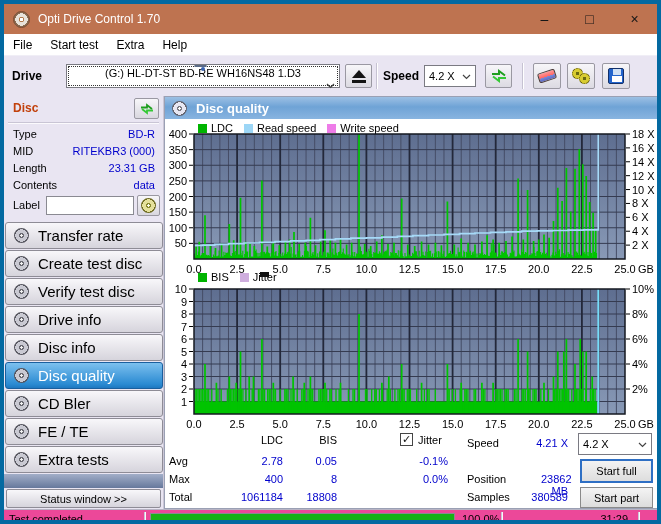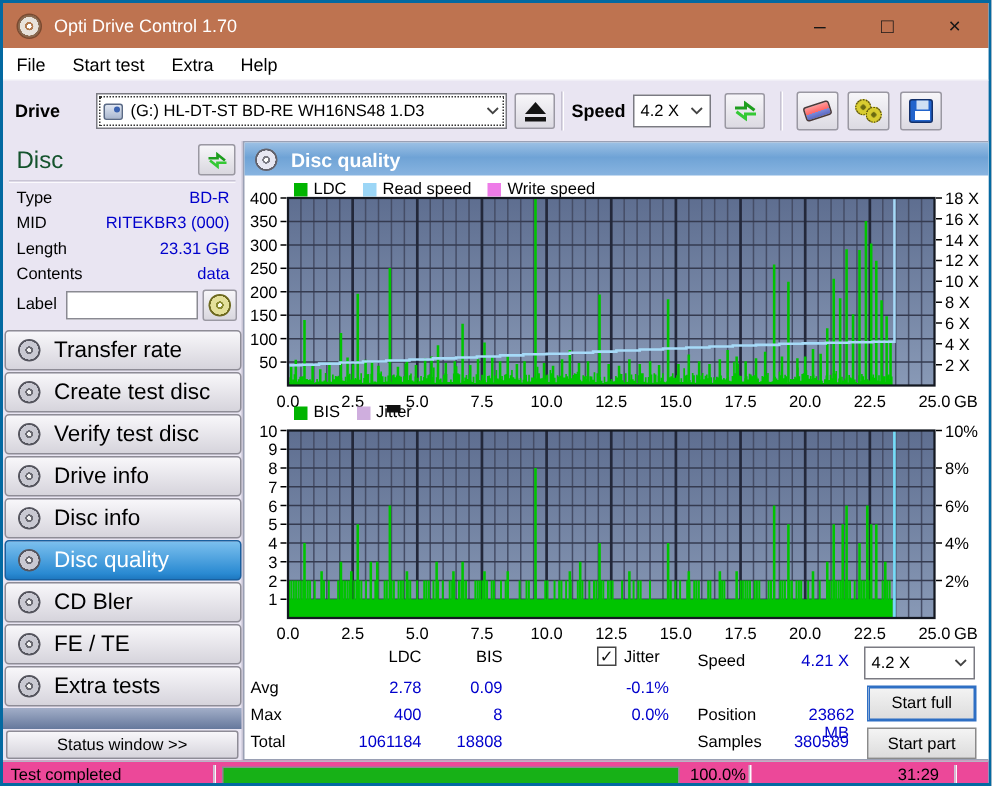--- a/index.html
+++ b/index.html
@@ -1,18 +1,18 @@
 <!DOCTYPE html>
 <html><head>
 <meta charset="utf-8">
 <style>
   * { box-sizing: border-box; margin: 0; padding: 0; }
   body { background:#9a9a9a; font-family:"Liberation Sans",sans-serif; }
   .window { position:relative; width:661px; height:524px; background:#e9e5f2;
-            border:2px solid #0369a1; overflow:hidden; }
+            border:4px solid #0369a1; overflow:hidden; }
 
   
   .titlebar { position:absolute; left:0; top:0; width:100%; height:30px;
               background:#be7350; display:flex; align-items:center; }
   .app-icon { width:17px; height:17px; margin:0 8px 0 9px; border-radius:50%;
               background:radial-gradient(circle,#fff 14%,#b27a4e 15% 26%,#e8e2da 27% 58%,#8a6a50 59% 72%,#d8cfc4 73%);
               border:1px solid #7a4a30; }
   .title-text { color:#fff; font-size:12px; }
   .win-controls { margin-left:auto; display:flex; align-items:center; height:100%; }
   .win-btn { width:45px; height:100%; display:flex; align-items:center; justify-content:center;
@@ -22,21 +22,21 @@
   .menubar { position:absolute; top:30px; left:0; width:100%; height:22px; background:#fff;
              display:flex; align-items:center; font-size:12px; color:#000; border-bottom:1px solid #f0eef6;}
   .menu-item { padding:0 9px; height:100%; display:flex; align-items:center; }
 
   
   .toolbar { position:absolute; top:52px; left:0; width:100%; height:40px; background:#e9e5f2; }
   .tb-label { position:absolute; font-size:12px; font-weight:bold; color:#000; }
   .combo { position:absolute; background:#fff; border:1px solid #7a7a82; display:flex;
            align-items:center; font-size:11px; color:#000; padding:0 4px; }
   .combo .chev { margin-left:auto; }
-  .focus-dotted { outline:1px dotted #333; outline-offset:-3px; }
+  .focus-dotted { outline:1px dotted #333; outline-offset:-3px;flex-direction:column; }
   .tb-btn { position:absolute; background:linear-gradient(#f7f6f9,#dcdae2); border:1px solid #9a98a2;
             border-radius:2px; display:flex; align-items:center; justify-content:center; }
   .tb-sep { position:absolute; width:1px; height:26px; top:7px; background:#c6c2d2; box-shadow:1px 0 0 #fff; }
 
   .drive-icon { width:13px; height:11px; margin-right:5px; border:1px solid #5a6a86;
                 background:linear-gradient(#dfe6f2,#aab8d0); border-radius:2px; position:relative; }
   .drive-icon:after { content:""; position:absolute; right:1px; top:1px; width:4px; height:4px;
                       border-radius:50%; background:#3a62b0; }
   .eject-wrap { display:flex; flex-direction:column; align-items:center; }
   .eject-tri { width:0; height:0; border-left:7px solid transparent; border-right:7px solid transparent;
@@ -54,21 +54,21 @@
                  border:1px solid #12306a;}
   .floppy-icon:before { content:""; position:absolute; left:4px; top:0; width:8px; height:6px; background:#cfe0f4; }
   .floppy-icon:after { content:""; position:absolute; left:3px; bottom:1px; width:10px; height:6px; background:#fff; }
 
   .refresh-svg { display:block; }
 
   
   .sidebar { position:absolute; left:0; top:92px; width:160px; height:413px; background:#e9e5f2;
              border-right:1px solid #cac6d6; }
   .disc-header { position:absolute; left:0; top:0; width:100%; height:24px; }
-  .disc-title { position:absolute; left:9px; top:5px; font-size:16px; font-weight:normal; color:#14532d; }
+  .disc-title { position:absolute; left:9px; top:5px; font-size:12px; font-weight:bold; color:#c2410c; }
   .mini-btn { position:absolute; background:linear-gradient(#f7f6f9,#d9d7df); border:1px solid #9a98a2;
               border-radius:2px; display:flex; align-items:center; justify-content:center; }
   .disc-divider { position:absolute; left:4px; right:4px; top:26px; height:1px; background:#c9c5d5; box-shadow:0 1px 0 #fbfafd; }
   .info-row { position:absolute; left:9px; right:8px; height:16px; font-size:11px; display:flex; }
   .info-label { color:#000; }
   .info-value { margin-left:auto; color:#0000cc; }
   .label-input { position:absolute; left:42px; width:88px; height:19px; background:#fff;
                  border:1px solid #8a8a92; font-size:11px; padding:0 3px; }
   .cd-small { width:15px; height:15px; border-radius:50%;
               background:radial-gradient(circle,#f2f2f2 12%, #6a6a72 13% 24%, #c9c9d2 25% 58%, #55555e 59% 72%, #9a9aa4 73%);}
@@ -537,21 +537,21 @@
     <div class="stats">
       <div class="st-abs hdr" style="left:60px;top:4px;width:58px;">LDC</div>
       <div class="st-abs hdr" style="left:118px;top:4px;width:54px;">BIS</div>
       <div class="checkbox" style="left:235px;top:3px;">
           <span>✓</span>
         </div>
       <div class="st-abs" style="left:253px;top:4px;">Jitter</div>
 
       <div class="st-abs" style="left:4px;top:25px;">Avg</div>
       <div class="st-abs num" style="left:60px;top:25px;width:58px;">2.78</div>
-      <div class="st-abs num" style="left:118px;top:25px;width:54px;">0.09</div>
+      <div class="st-abs num" style="left:118px;top:25px;width:54px;">0.05</div>
       <div class="st-abs num" style="left:220px;top:25px;width:63px;">-0.1%</div>
 
       <div class="st-abs" style="left:4px;top:43px;text-align:right;">Max</div>
       <div class="st-abs num" style="left:60px;top:43px;width:58px;">400</div>
       <div class="st-abs num" style="left:118px;top:43px;width:54px;">8</div>
       <div class="st-abs num" style="left:220px;top:43px;width:63px;">0.0%</div>
 
       <div class="st-abs" style="left:4px;top:61px;">Total</div>
       <div class="st-abs num" style="left:60px;top:61px;width:58px;">1061184</div>
       <div class="st-abs num" style="left:118px;top:61px;width:54px;">18808</div>

